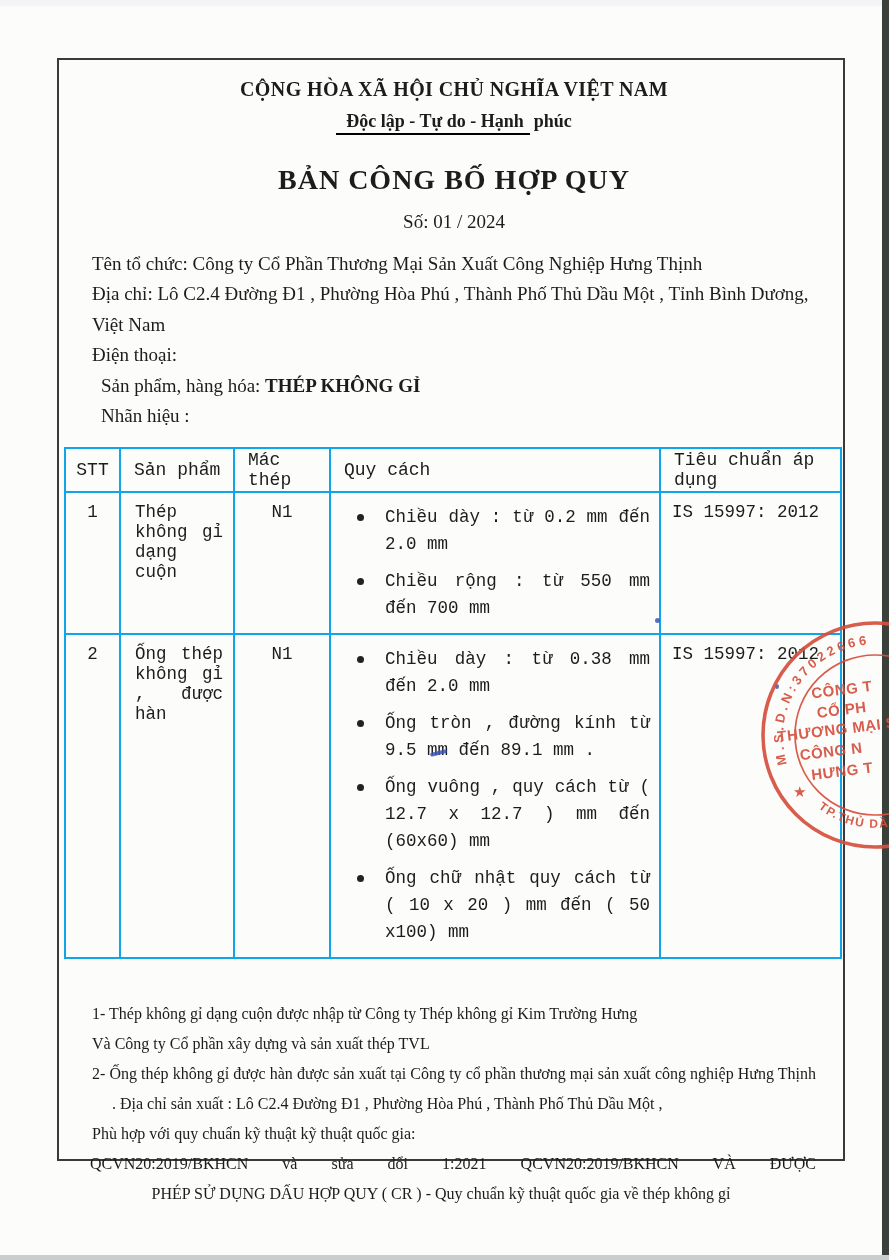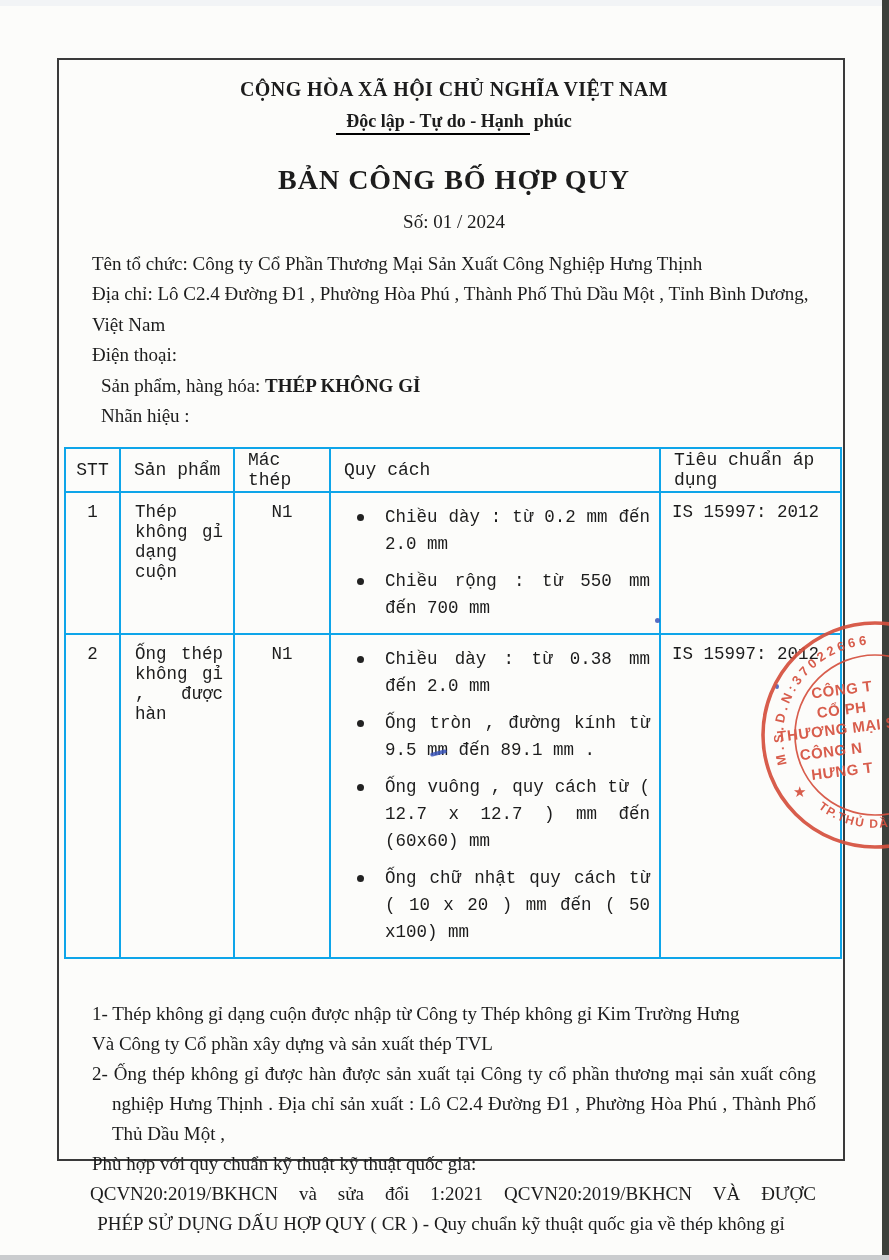--- a/index.html
+++ b/index.html
@@ -10,21 +10,21 @@
   }
   .scan-top-band{position:absolute;left:0;top:0;width:100%;height:6px;background:#f2f4f6;}
   .scan-right-band{position:absolute;right:0;top:0;width:7px;height:1256px;background:#3c403b;}
   .scan-bottom-band{position:absolute;left:0;bottom:0;width:100%;height:5px;background:#caccce;}
 
   .frame{
     position:absolute;left:57px;top:58px;width:788px;height:1103px;
     box-sizing:border-box;border:2px solid #3a3a3a;background:transparent;
   }
   .content-top{padding:12px 27px 0 33px;line-height:30.5px;font-size:19px;}
-  .content-bottom{padding:0 27px 0 33px;line-height:30px;font-size:19px;margin-top:40px;}
+  .content-bottom{padding:0 27px 0 33px;line-height:30px;font-size:16px;margin-top:40px;}
 
   .centered{text-align:center;}
   .national-title{font-size:20px;font-weight:bold;letter-spacing:.4px;margin-top:2px;}
   .motto{font-size:18px;font-weight:bold;margin-top:4px;line-height:24px;}
   .motto .und{border-bottom:2px solid #000000;padding:0 6px 2px 10px;}
   .motto .tail{margin-left:4px;}
   .doc-title{font-size:28px;font-weight:bold;letter-spacing:1px;margin-top:32px;line-height:30px;}
   .doc-number{font-size:19px;margin-top:14px;line-height:26px;}
 
   .para{margin:0;}

